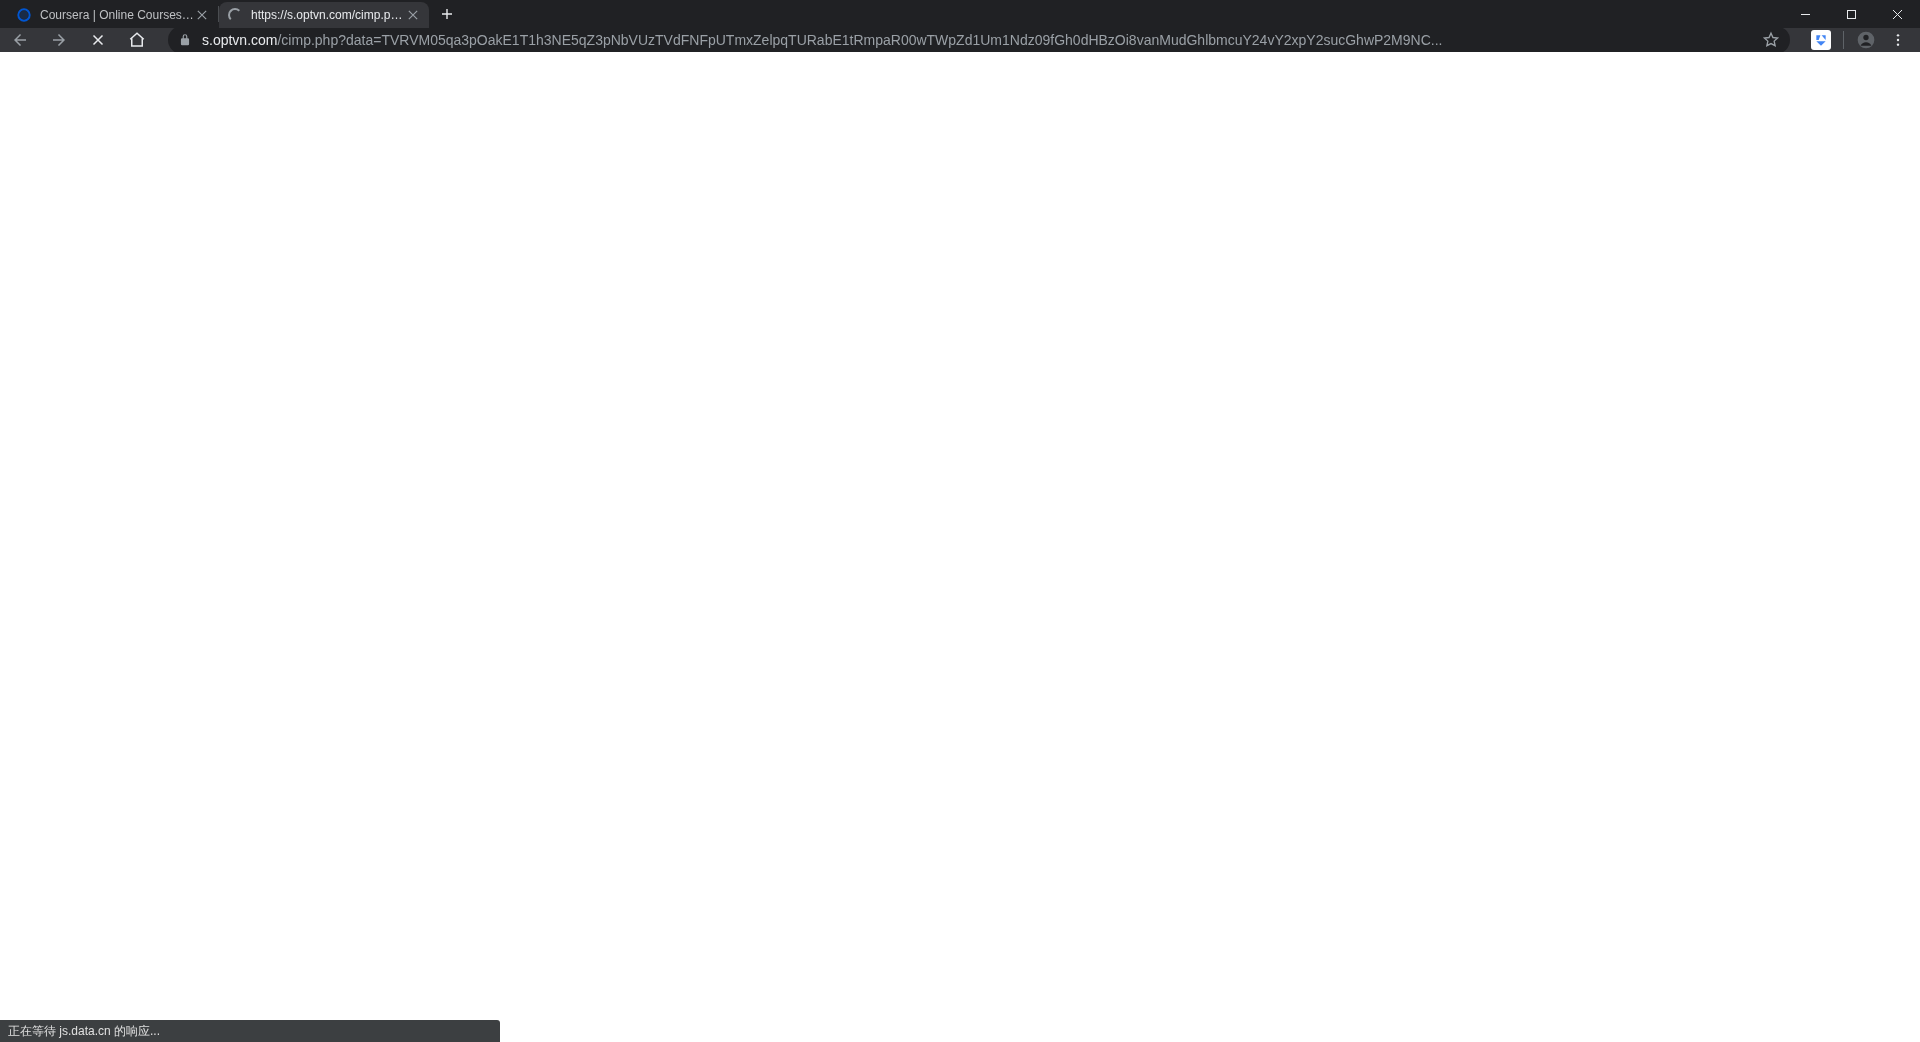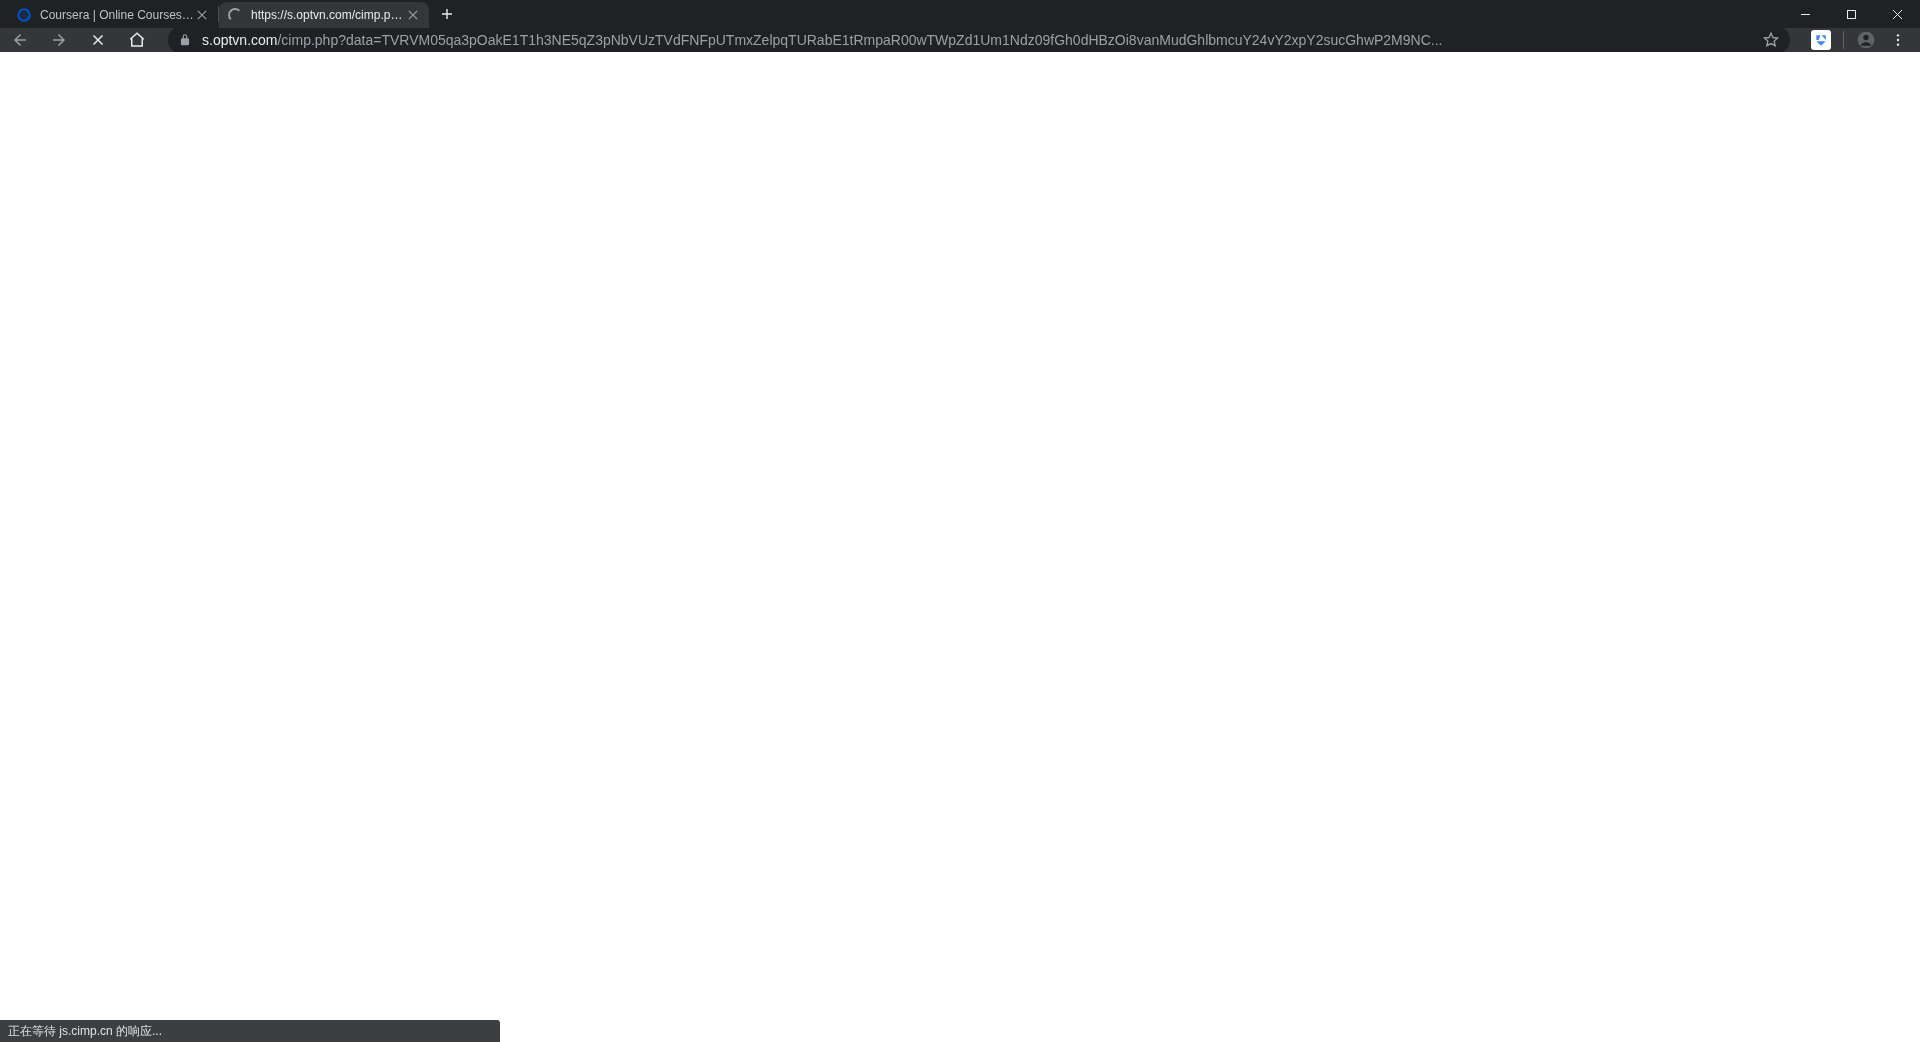--- a/index.html
+++ b/index.html
@@ -369,17 +369,17 @@
             <circle cx="12" cy="5" r="1.8" fill="currentColor"></circle>
             <circle cx="12" cy="12" r="1.8" fill="currentColor"></circle>
             <circle cx="12" cy="19" r="1.8" fill="currentColor"></circle>
           </svg>
       </div>
     </div>
   </div>
 
   <div class="content-area">
     <div class="status-bar">
-      <span>正在等待 js.cimp.cn 的响应...</span>
+      <span>正在等待 js.data.cn 的响应...</span>
     </div>
   </div>
 
 </div>
 
 </body></html>

